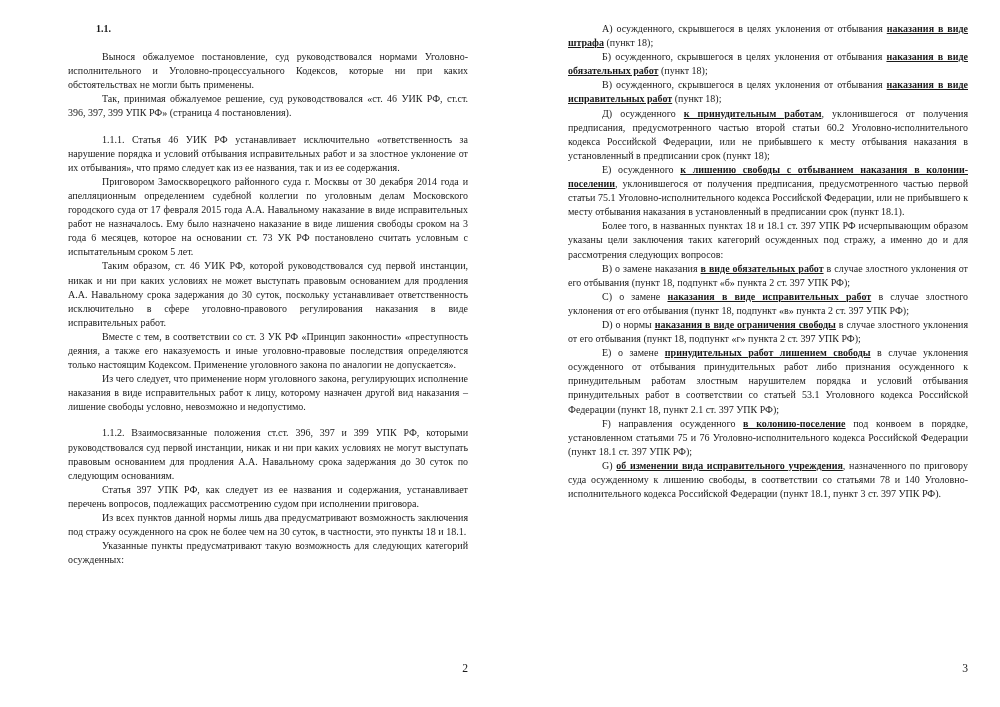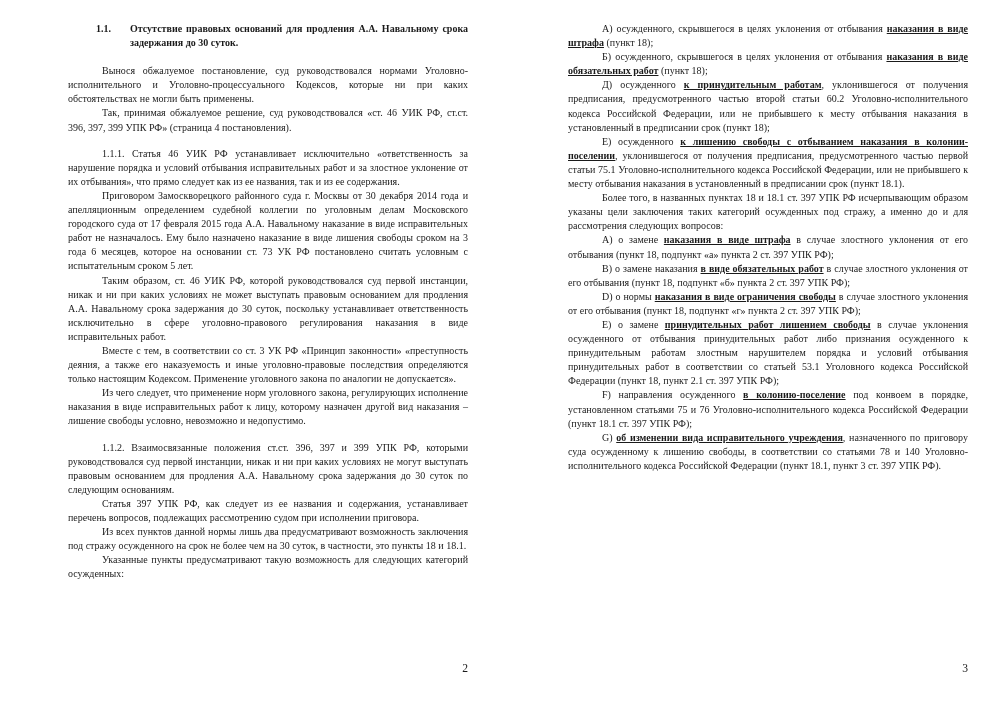--- a/index.html
+++ b/index.html
@@ -20,21 +20,20 @@
   .bu { font-weight: bold; text-decoration: underline; }
   .pagenum { position: absolute; bottom: 32px; right: 32px; font-size: 11.6px; }
 </style>
 </head>
 <body>
 
 <div class="page left">
   <div class="content">
     <div class="heading">
       <span class="num">1.1.</span>
-      <span class="txt">Отсутствие правовых оснований для продления А.А. Навальному срока задержания до 30 суток.</span>
     </div>
     <p>Вынося обжалуемое постановление, суд руководствовался нормами Уголовно-исполнительного и Уголовно-процессуального Кодексов, которые ни при каких обстоятельствах не могли быть применены.</p>
     <p>Так, принимая обжалуемое решение, суд руководствовался «ст. 46 УИК РФ, ст.ст. 396, 397, 399 УПК РФ» (страница 4 постановления).</p>
     <div class="gap"></div>
     <p><span>1.1.1. Статья 46 УИК РФ устанавливает исключительно </span><span class="it">«ответственность за нарушение порядка и условий отбывания исправительных работ и за злостное уклонение от их отбывания»</span><span>, что прямо следует как из ее названия, так и из ее содержания.</span></p>
     <p>Приговором Замоскворецкого районного суда г. Москвы от 30 декабря 2014 года и апелляционным определением судебной коллегии по уголовным делам Московского городского суда от 17 февраля 2015 года А.А. Навальному наказание в виде исправительных работ не назначалось. Ему было назначено наказание в виде лишения свободы сроком на 3 года 6 месяцев, которое на основании ст. 73 УК РФ постановлено считать условным с испытательным сроком 5 лет.</p>
     <p>Таким образом, ст. 46 УИК РФ, которой руководствовался суд первой инстанции, никак и ни при каких условиях не может выступать правовым основанием для продления А.А. Навальному срока задержания до 30 суток, поскольку устанавливает ответственность исключительно в сфере уголовно-правового регулирования наказания в виде исправительных работ.</p>
     <p><span>Вместе с тем, в соответствии со ст. 3 УК РФ «Принцип законности» </span><span class="it">«преступность деяния, а также его наказуемость и иные уголовно-правовые последствия определяются только настоящим Кодексом. Применение уголовного закона по аналогии не допускается».</span></p>
     <p>Из чего следует, что применение норм уголовного закона, регулирующих исполнение наказания в виде исправительных работ к лицу, которому назначен другой вид наказания – лишение свободы условно, невозможно и недопустимо.</p>
     <div class="gap"></div>
@@ -44,27 +43,28 @@
     <p>Указанные пункты предусматривают такую возможность для следующих категорий осужденных:</p>
   </div>
   <div class="pagenum">2</div>
 </div>
 
 <div class="page right">
   <div class="content">
     <div id="items-list">
         <p><span>А) осужденного, скрывшегося в целях уклонения от отбывания </span><span class="bu">наказания в виде штрафа</span><span> (пункт 18);</span></p>
         <p><span>Б) осужденного, скрывшегося в целях уклонения от отбывания </span><span class="bu">наказания в виде обязательных работ</span><span> (пункт 18);</span></p>
+        <p><span>В) осужденного, скрывшегося в целях уклонения от отбывания </span><span class="bu">наказания в виде исправительных работ</span><span> (пункт 18);</span></p>
         <p><span>Д) осужденного </span><span class="bu">к принудительным работам</span><span>, уклонившегося от получения предписания, предусмотренного частью второй статьи 60.2 Уголовно-исполнительного кодекса Российской Федерации, или не прибывшего к месту отбывания наказания в установленный в предписании срок (пункт 18);</span></p>
         <p><span>Е) осужденного </span><span class="bu">к лишению свободы с отбыванием наказания в колонии-поселении</span><span>, уклонившегося от получения предписания, предусмотренного частью первой статьи 75.1 Уголовно-исполнительного кодекса Российской Федерации, или не прибывшего к месту отбывания наказания в установленный в предписании срок (пункт 18.1).</span></p>
       </div>
     <p>Более того, в названных пунктах 18 и 18.1 ст. 397 УПК РФ исчерпывающим образом указаны цели заключения таких категорий осужденных под стражу, а именно до и для рассмотрения следующих вопросов:</p>
     <div id="questions-list">
-        <p><span>А) о замене </span><span class="bu">наказания в виде штрафа</span><span> в случае злостного уклонения от его отбывания (пункт 18, подпункт «а» пункта 2 ст. 397 УПК РФ);</span></p>
         <p><span>B) о замене наказания </span><span class="bu">в виде обязательных работ</span><span> в случае злостного уклонения от его отбывания (пункт 18, подпункт «б» пункта 2 ст. 397 УПК РФ);</span></p>
+        <p><span>C) о замене </span><span class="bu">наказания в виде исправительных работ</span><span> в случае злостного уклонения от его отбывания (пункт 18, подпункт «в» пункта 2 ст. 397 УПК РФ);</span></p>
         <p><span>D) о нормы </span><span class="bu">наказания в виде ограничения свободы</span><span> в случае злостного уклонения от его отбывания (пункт 18, подпункт «г» пункта 2 ст. 397 УПК РФ);</span></p>
         <p><span>E) о замене </span><span class="bu">принудительных работ лишением свободы</span><span> в случае уклонения осужденного от отбывания принудительных работ либо признания осужденного к принудительным работам злостным нарушителем порядка и условий отбывания принудительных работ в соответствии со статьей 53.1 Уголовного кодекса Российской Федерации (пункт 18, пункт 2.1 ст. 397 УПК РФ);</span></p>
         <p><span>F) направления осужденного </span><span class="bu">в колонию-поселение</span><span> под конвоем в порядке, установленном статьями 75 и 76 Уголовно-исполнительного кодекса Российской Федерации (пункт 18.1 ст. 397 УПК РФ);</span></p>
         <p><span>G) </span><span class="bu">об изменении вида исправительного учреждения</span><span>, назначенного по приговору суда осужденному к лишению свободы, в соответствии со статьями 78 и 140 Уголовно-исполнительного кодекса Российской Федерации (пункт 18.1, пункт 3 ст. 397 УПК РФ).</span></p>
       </div>
   </div>
   <div class="pagenum">3</div>
 </div>
 
 </body></html>

